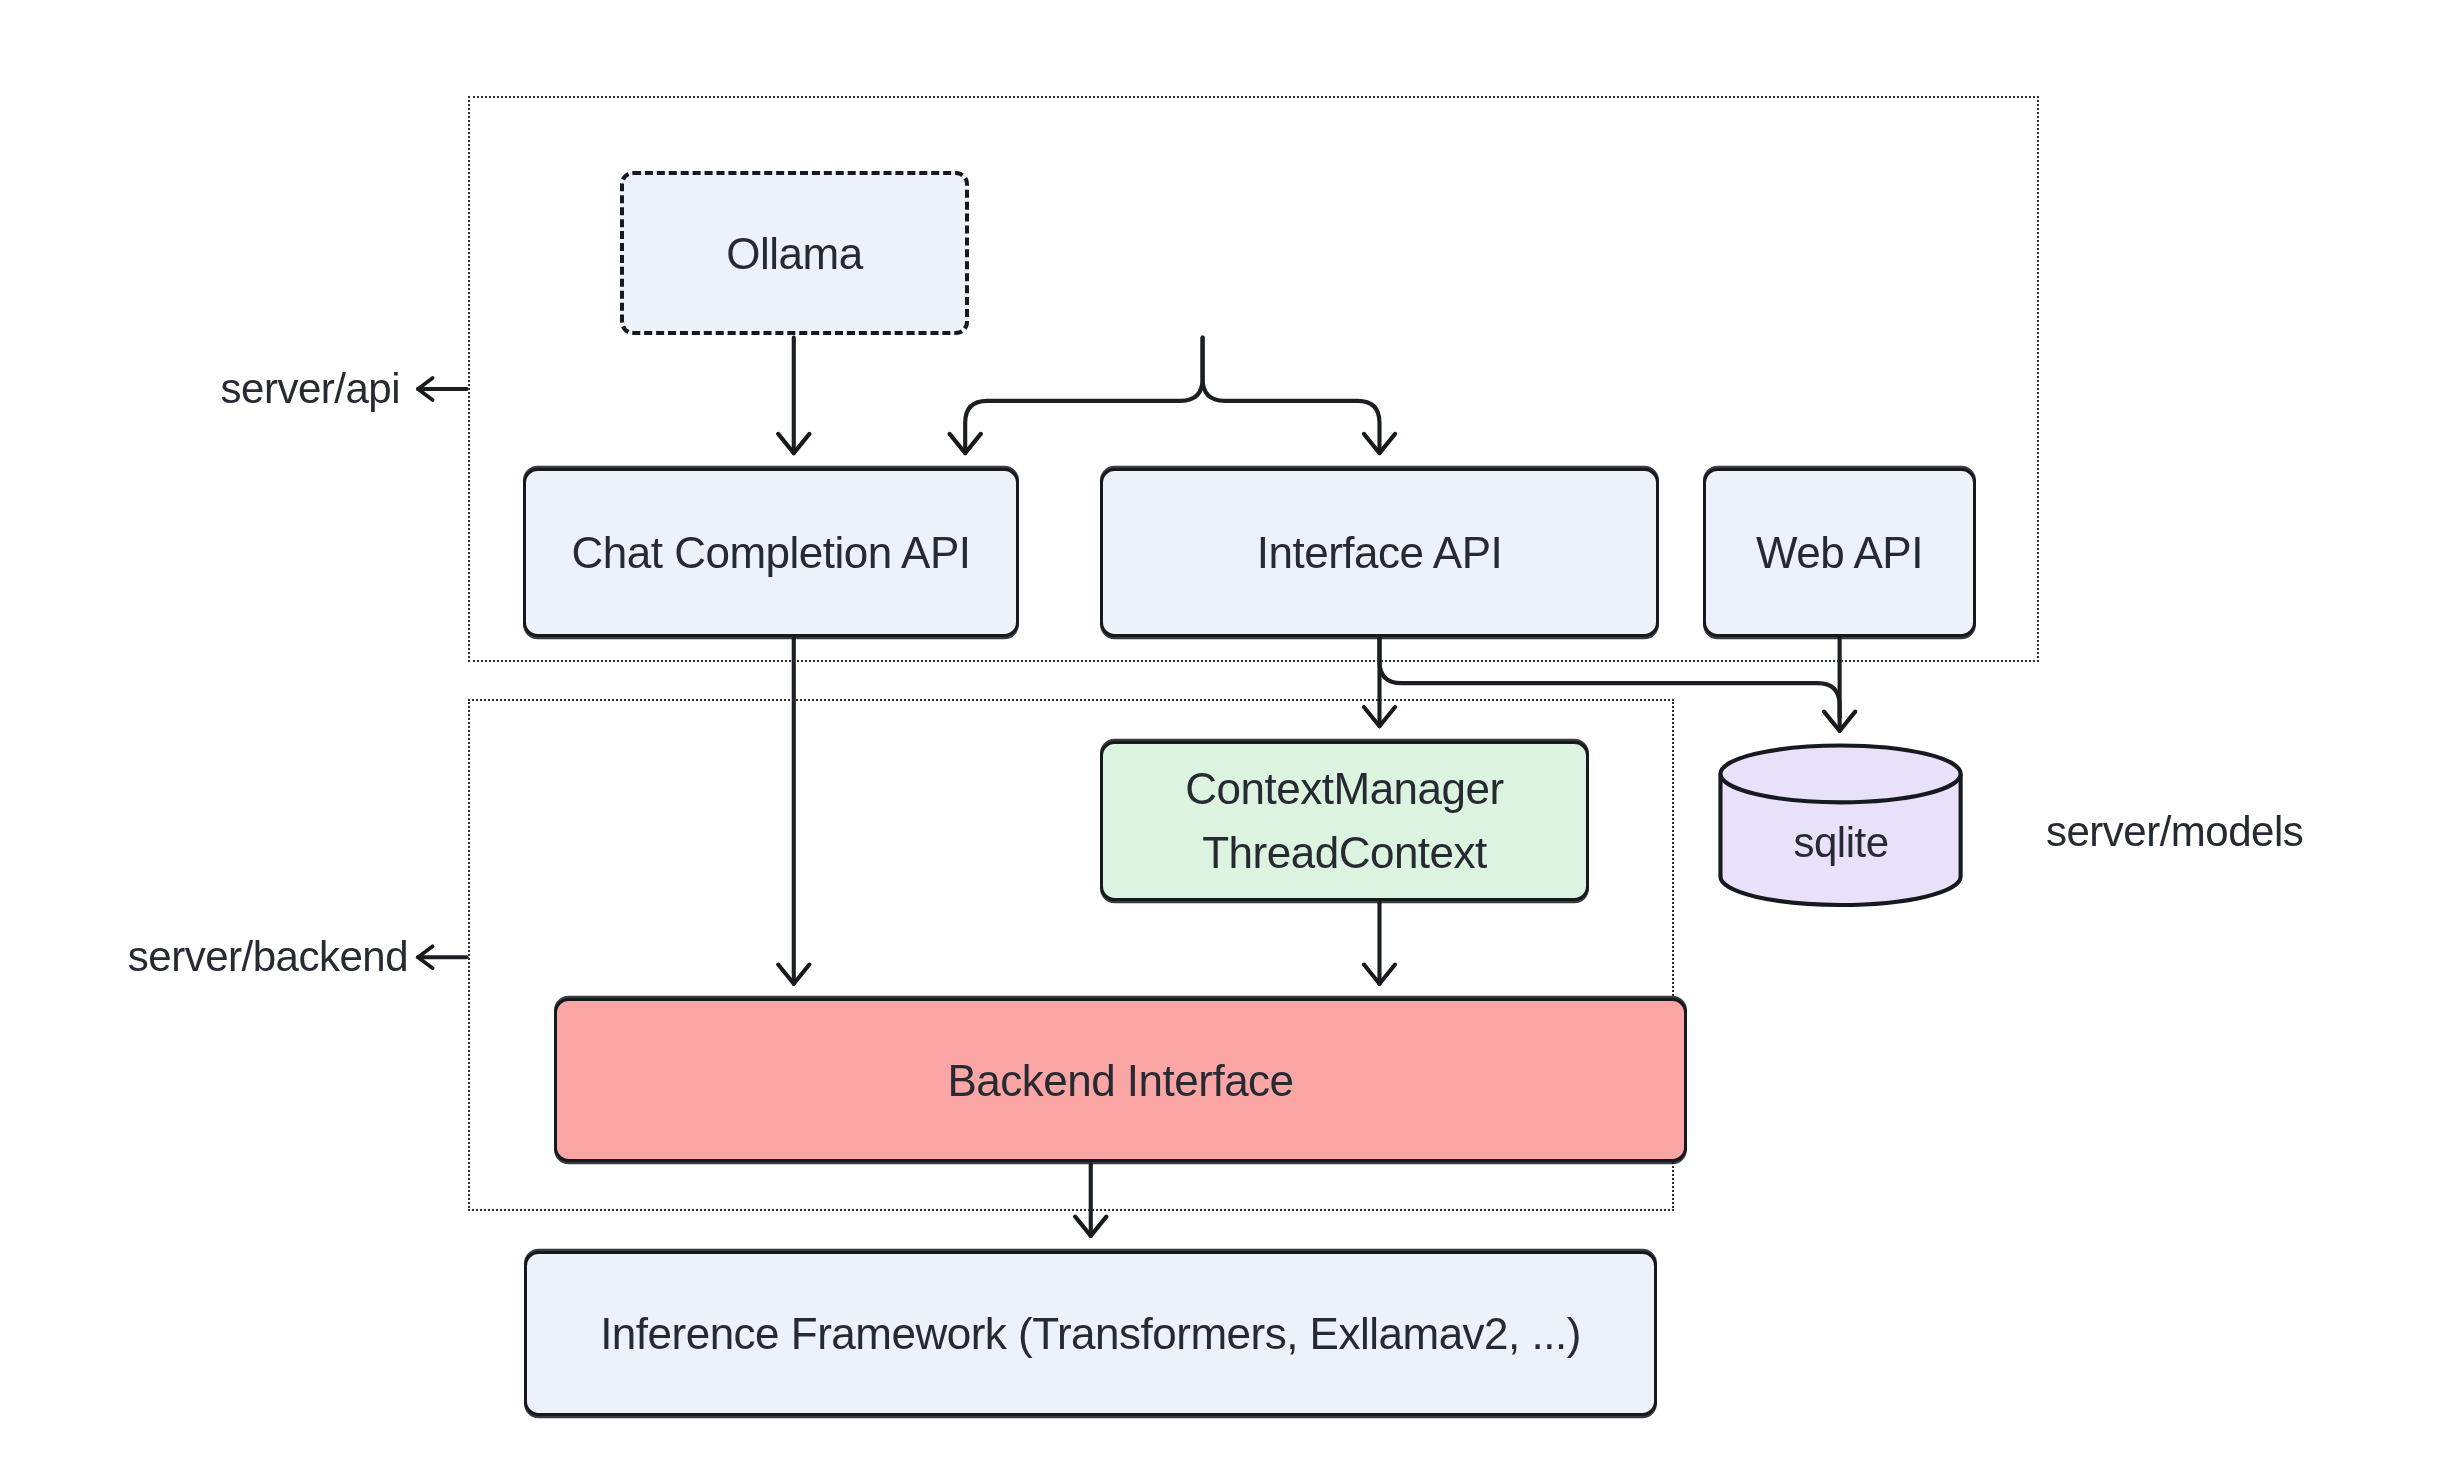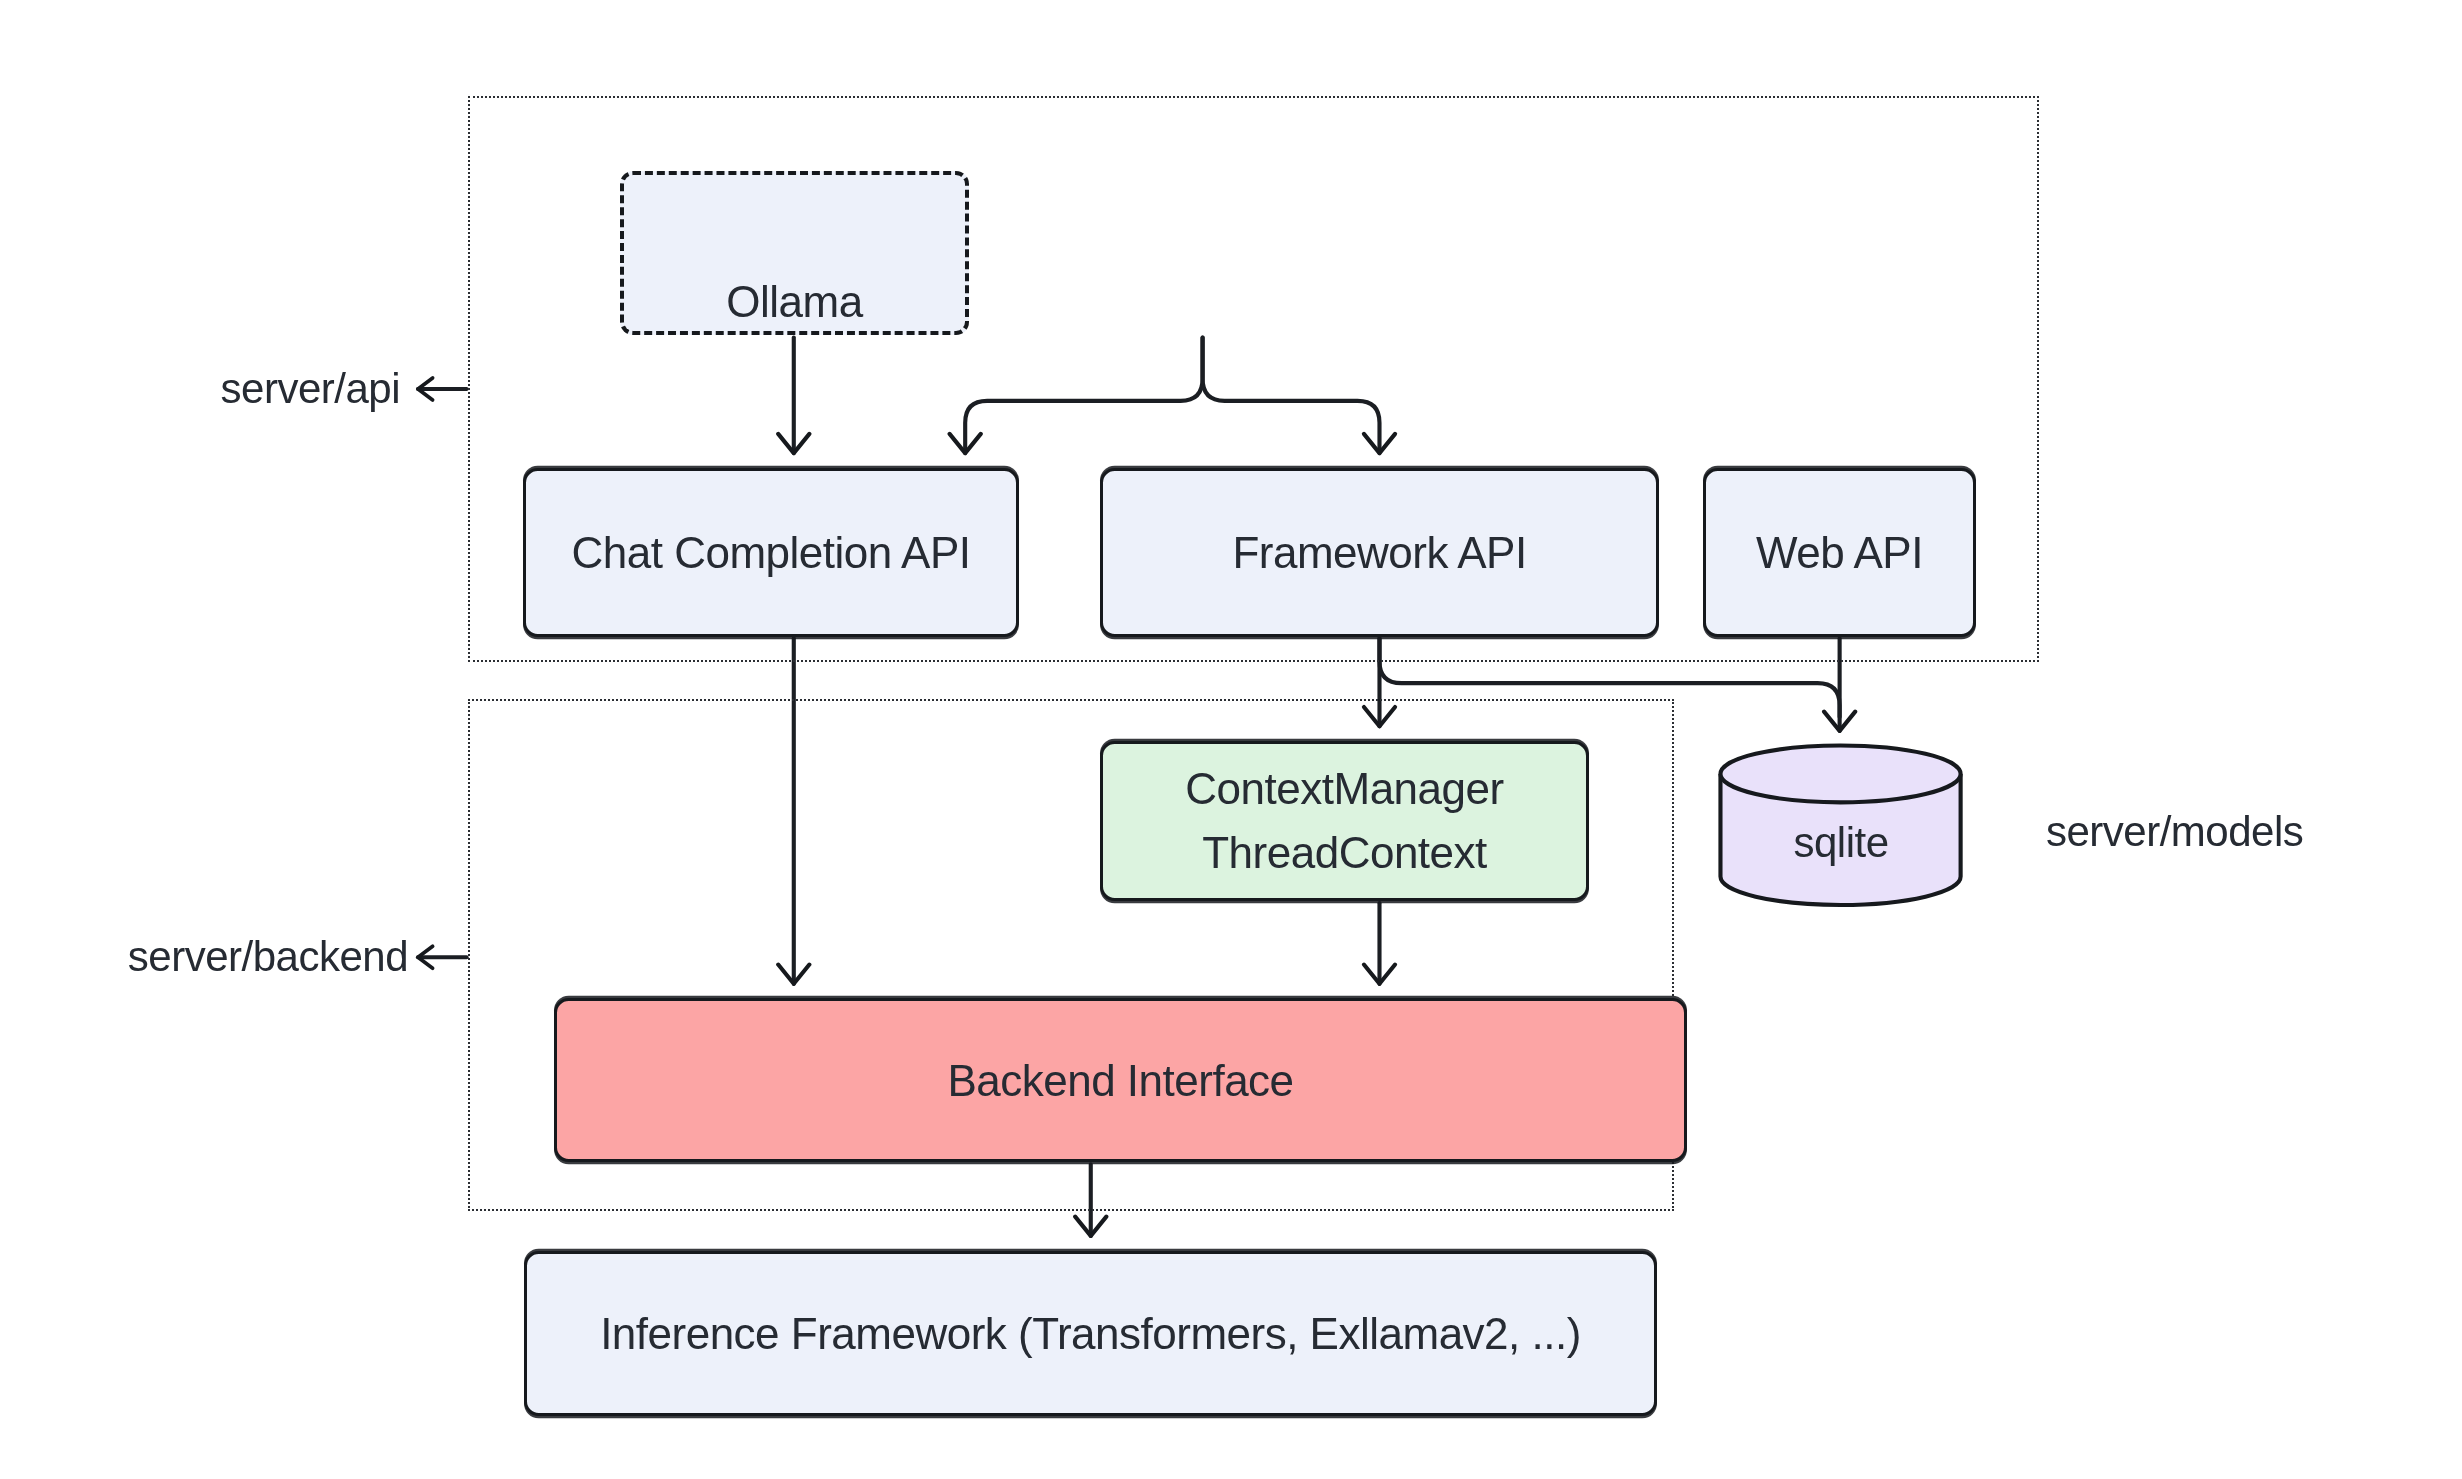--- a/index.html
+++ b/index.html
@@ -116,31 +116,31 @@
     </g>
   </svg>
 
   <div class="group" style="left:468px; top:96px; width:1571px; height:566px;"></div>
   <div class="group" style="left:468px; top:699px; width:1206px; height:512px;"></div>
 
   <div class="side-label right-anchored" style="right:2062px; top:389px;">server/api</div>
   <div class="side-label right-anchored" style="right:2054px; top:957px;">server/backend</div>
   <div class="side-label" style="left:2046px; top:832px;">server/models</div>
 
-  <div class="node dashed" style="left:620px; top:171px; width:349px; height:164px;justify-content:flex-end;">
+  <div class="node dashed" style="left:620px; top:171px; width:349px; height:164px;">
     <span>Ollama</span>
   </div>
 
 
   <div class="node shadowed" style="left:523px; top:468px; width:496px; height:169px;">
     <span>Chat Completion API</span>
   </div>
 
   <div class="node shadowed" style="left:1100px; top:468px; width:559px; height:169px;">
-    <span>Framework API</span>
+    <span>Interface API</span>
   </div>
 
   <div class="node shadowed" style="left:1703px; top:468px; width:273px; height:169px;">
     <span>Web API</span>
   </div>
 
   <div class="node green shadowed" style="left:1100px; top:741px; width:489px; height:160px; line-height:64px;">
     <span>ContextManager</span>
     <span>ThreadContext</span>
   </div>

